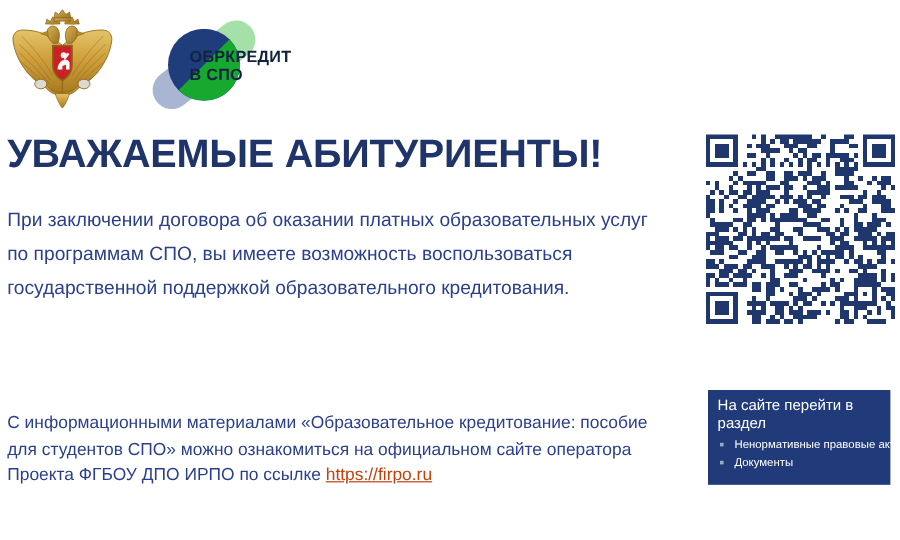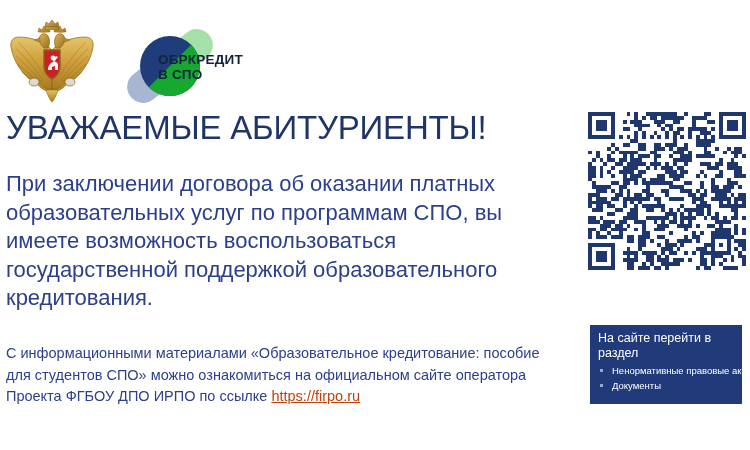--- a/index.html
+++ b/index.html
@@ -19,21 +19,21 @@
     position: relative;
     width: 750px;
     height: 450px;
     background: #ffffff;
   }
 
   
   .header {
     position: absolute;
     left: 0;
-    top: 16px;
+    top: 4px;
     width: 560px;
     height: 100px;
     padding-left: 20px;
   }
   .emblem {
     position: absolute;
     left: 8px;
     top: 4px;
     width: 88px;
     height: 88px;
@@ -57,35 +57,35 @@
     white-space: nowrap;
   }
   .brand-text .l2 { display: block; }
 
   
   .headline {
     position: absolute;
     left: 6px;
     top: 109px;
     font-size: 33px;
-    font-weight: normal;
+    font-weight: bold;
     letter-spacing: -0.2px;
     color: #1f3468;
     white-space: nowrap;
     margin: 0;
   }
 
   
   .lead {
     position: absolute;
     left: 6px;
     top: 170px;
     width: 545px;
     margin: 0;
-    font-size: 22px;
+    font-size: 16px;
     line-height: 28.5px;
     color: #2b3f8c;
   }
 
   
   .footnote {
     position: absolute;
     left: 6px;
     top: 343px;
     width: 560px;

